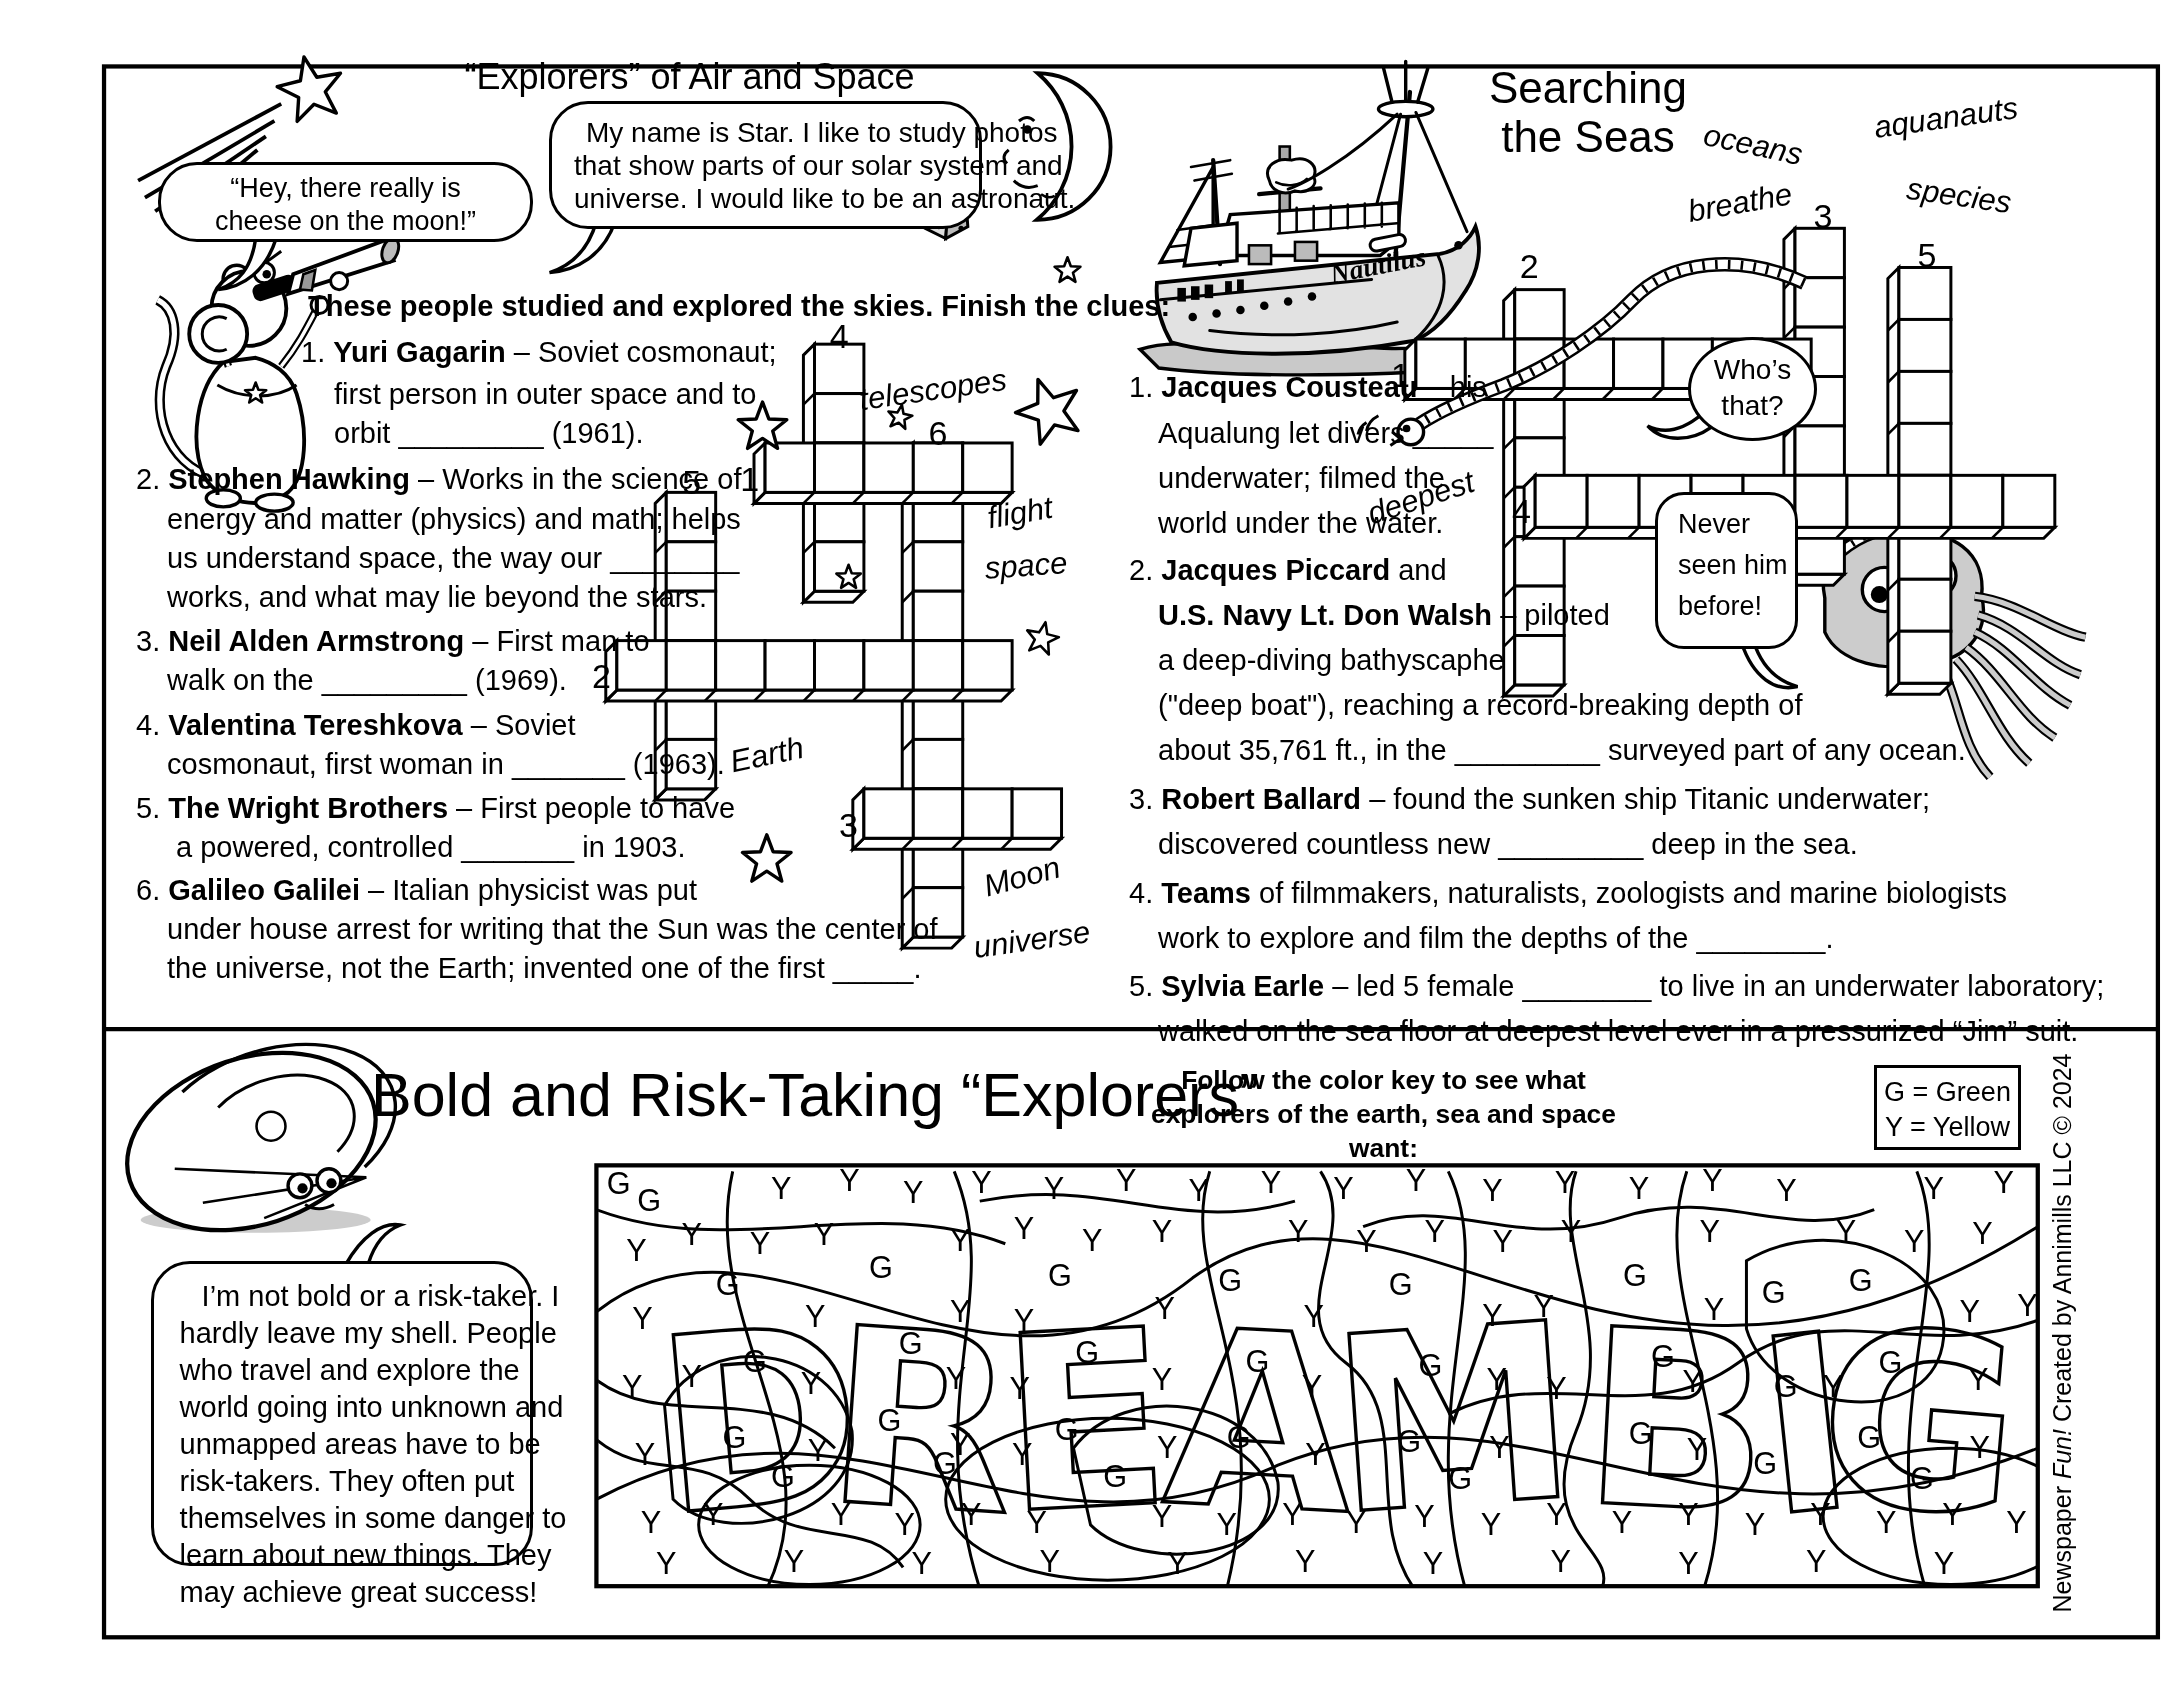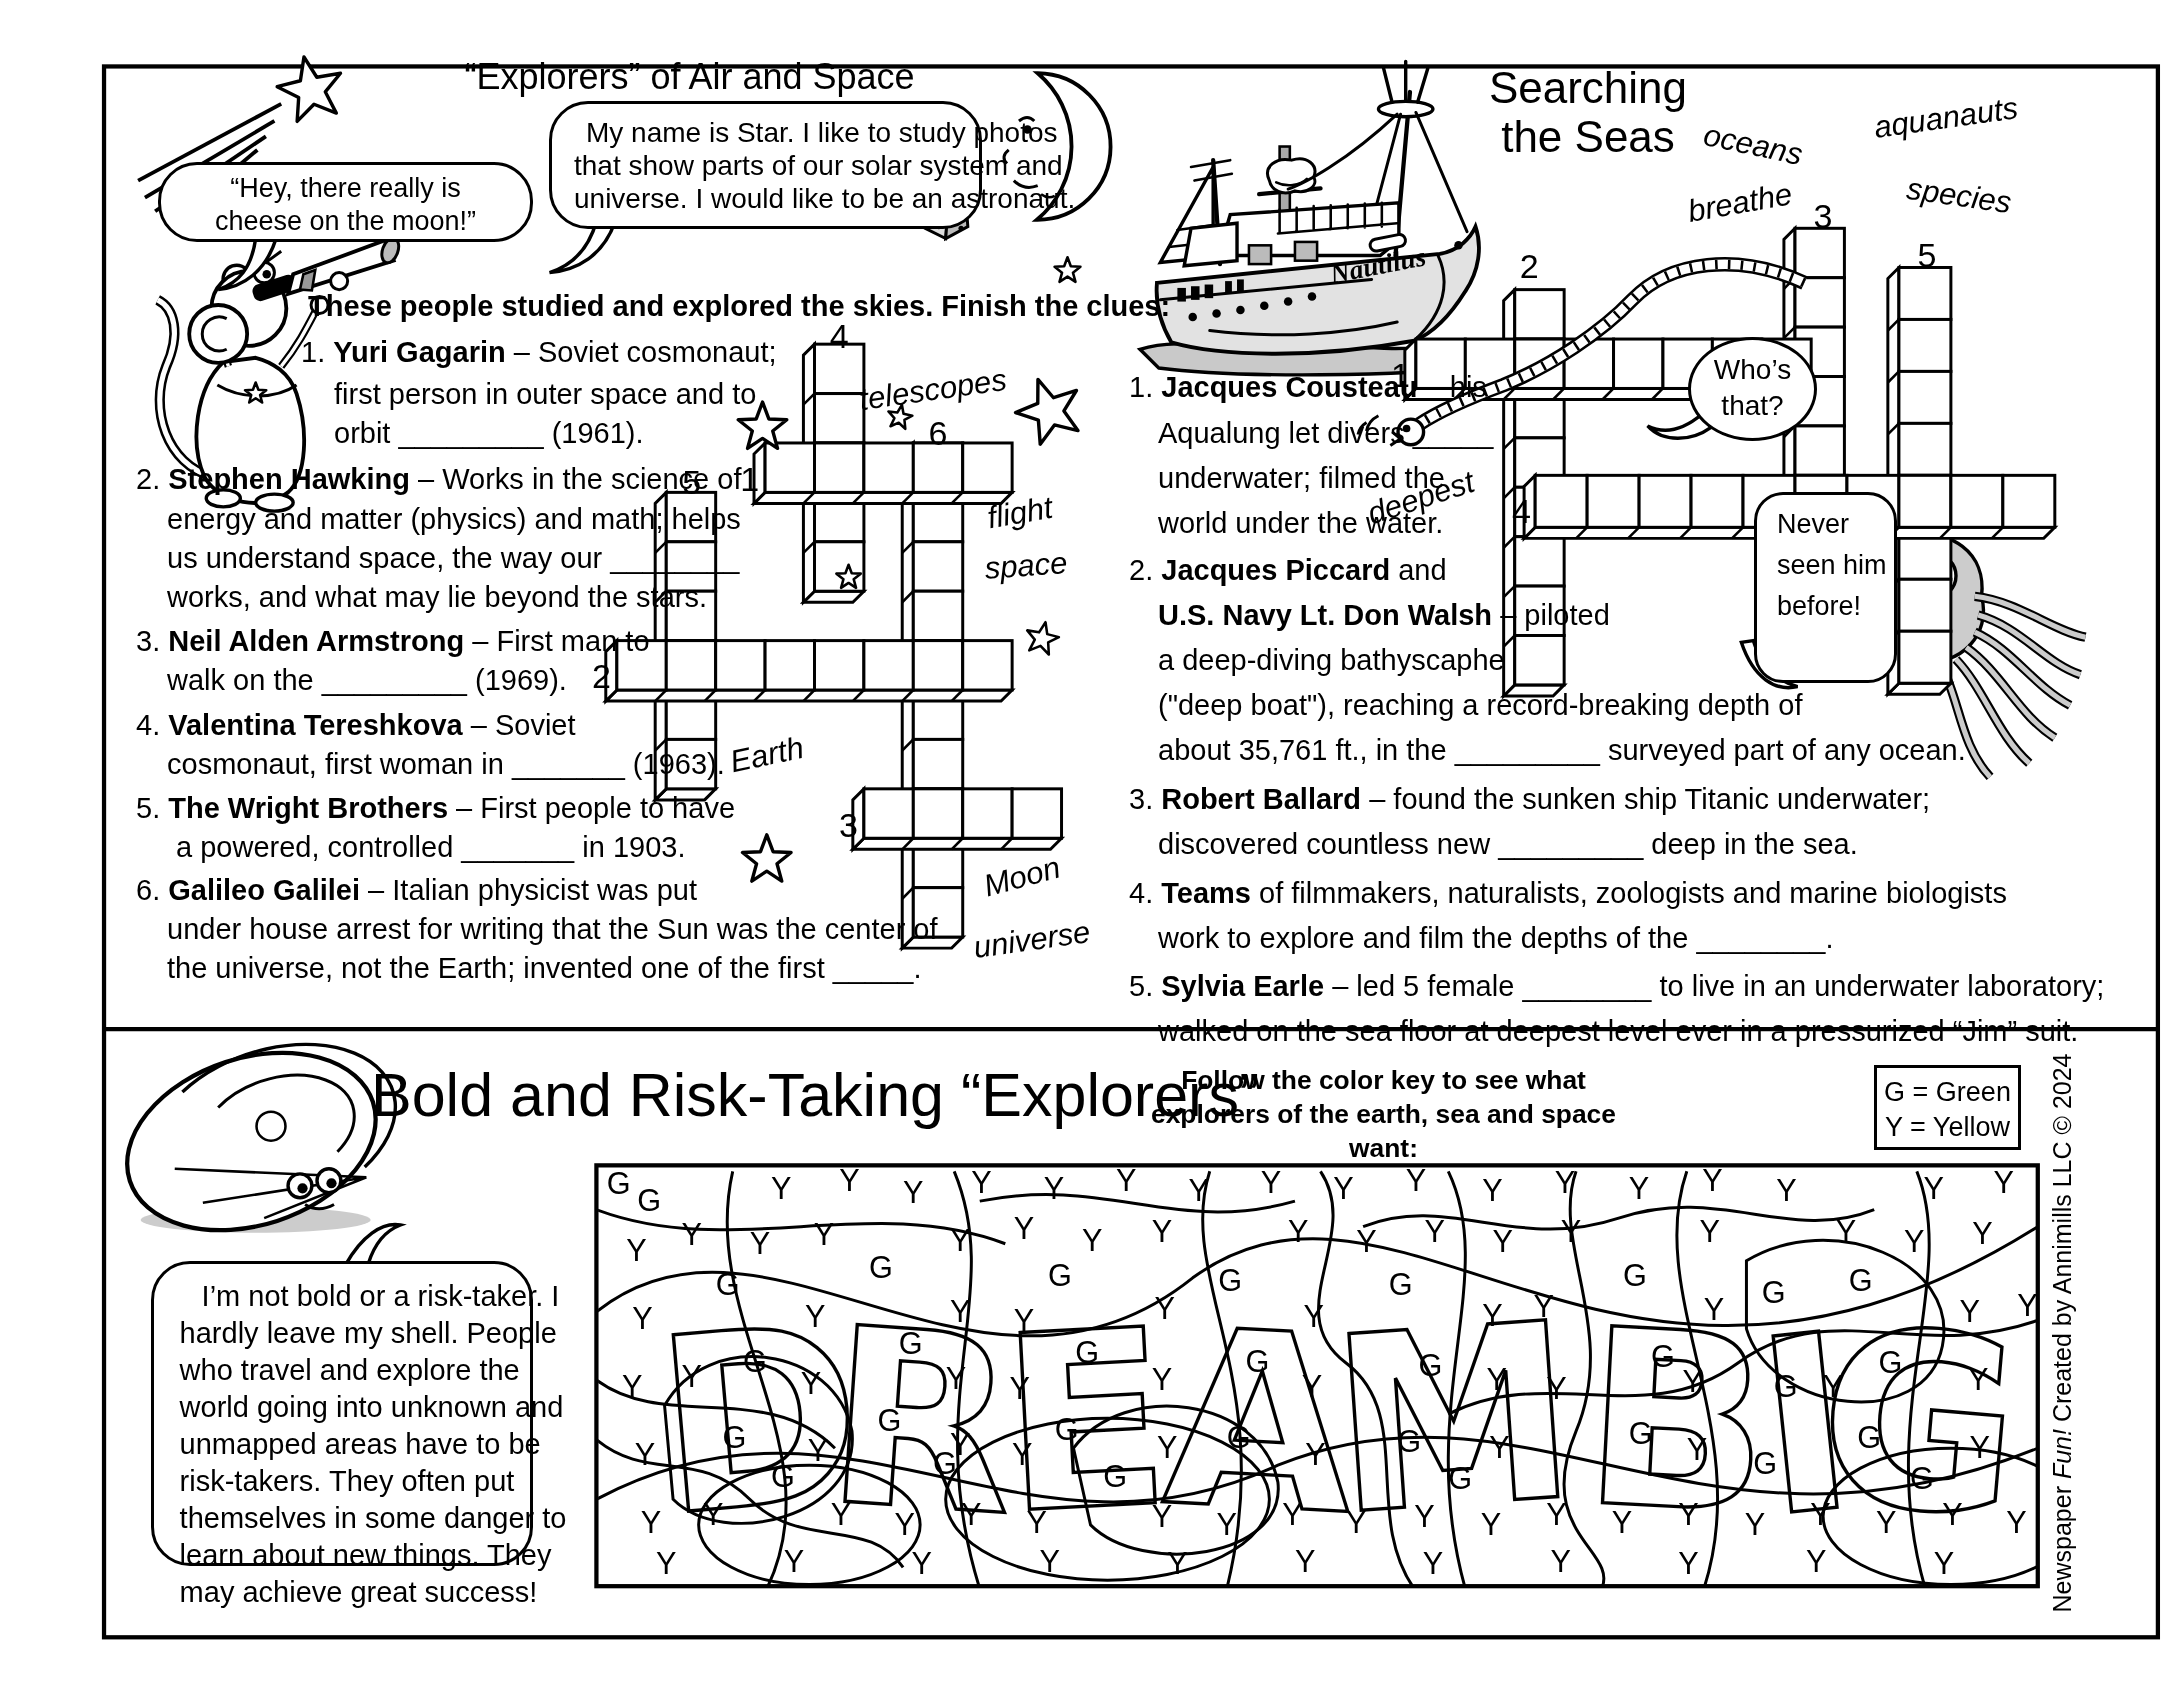--- a/index.html
+++ b/index.html
@@ -574,21 +574,21 @@
       </div>
   <div class="bubble b-star" style="left:549px;top:101px;width:433px;height:128px;">
         <div class="bline">My name is Star. I like to study photos</div>
         <div class="bline">that show parts of our solar system and</div>
         <div class="bline">universe. I would like to be an astronaut.</div>
       </div>
   <div class="bubble b-who" style="left:1688px;top:337px;width:129px;height:104px;">
         <div class="bline">Who’s</div>
         <div class="bline">that?</div>
       </div>
-  <div class="bubble b-never" style="left:1754px;top:492px;width:143px;height:191px;padding-left:20px;">
+  <div class="bubble b-never" style="left:1655px;top:492px;width:143px;height:157px;padding-left:20px;">
         <div class="bline">Never</div>
         <div class="bline">seen him</div>
         <div class="bline">before!</div>
       </div>
 
   <div id="clues-left">
         <div class="clueline" style="left: 301px; top: 336px;"><span>1. </span><b>Yuri Gagarin</b><span> – Soviet cosmonaut;</span></div>
         <div class="clueline" style="left: 334px; top: 378px;"><span>first person in outer space and to</span></div>
         <div class="clueline" style="left: 334px; top: 417px;"><span>orbit _________ (1961).</span></div>
         <div class="clueline" style="left: 136px; top: 463px;"><span>2. </span><b>Stephen Hawking</b><span> – Works in the science of</span></div>

